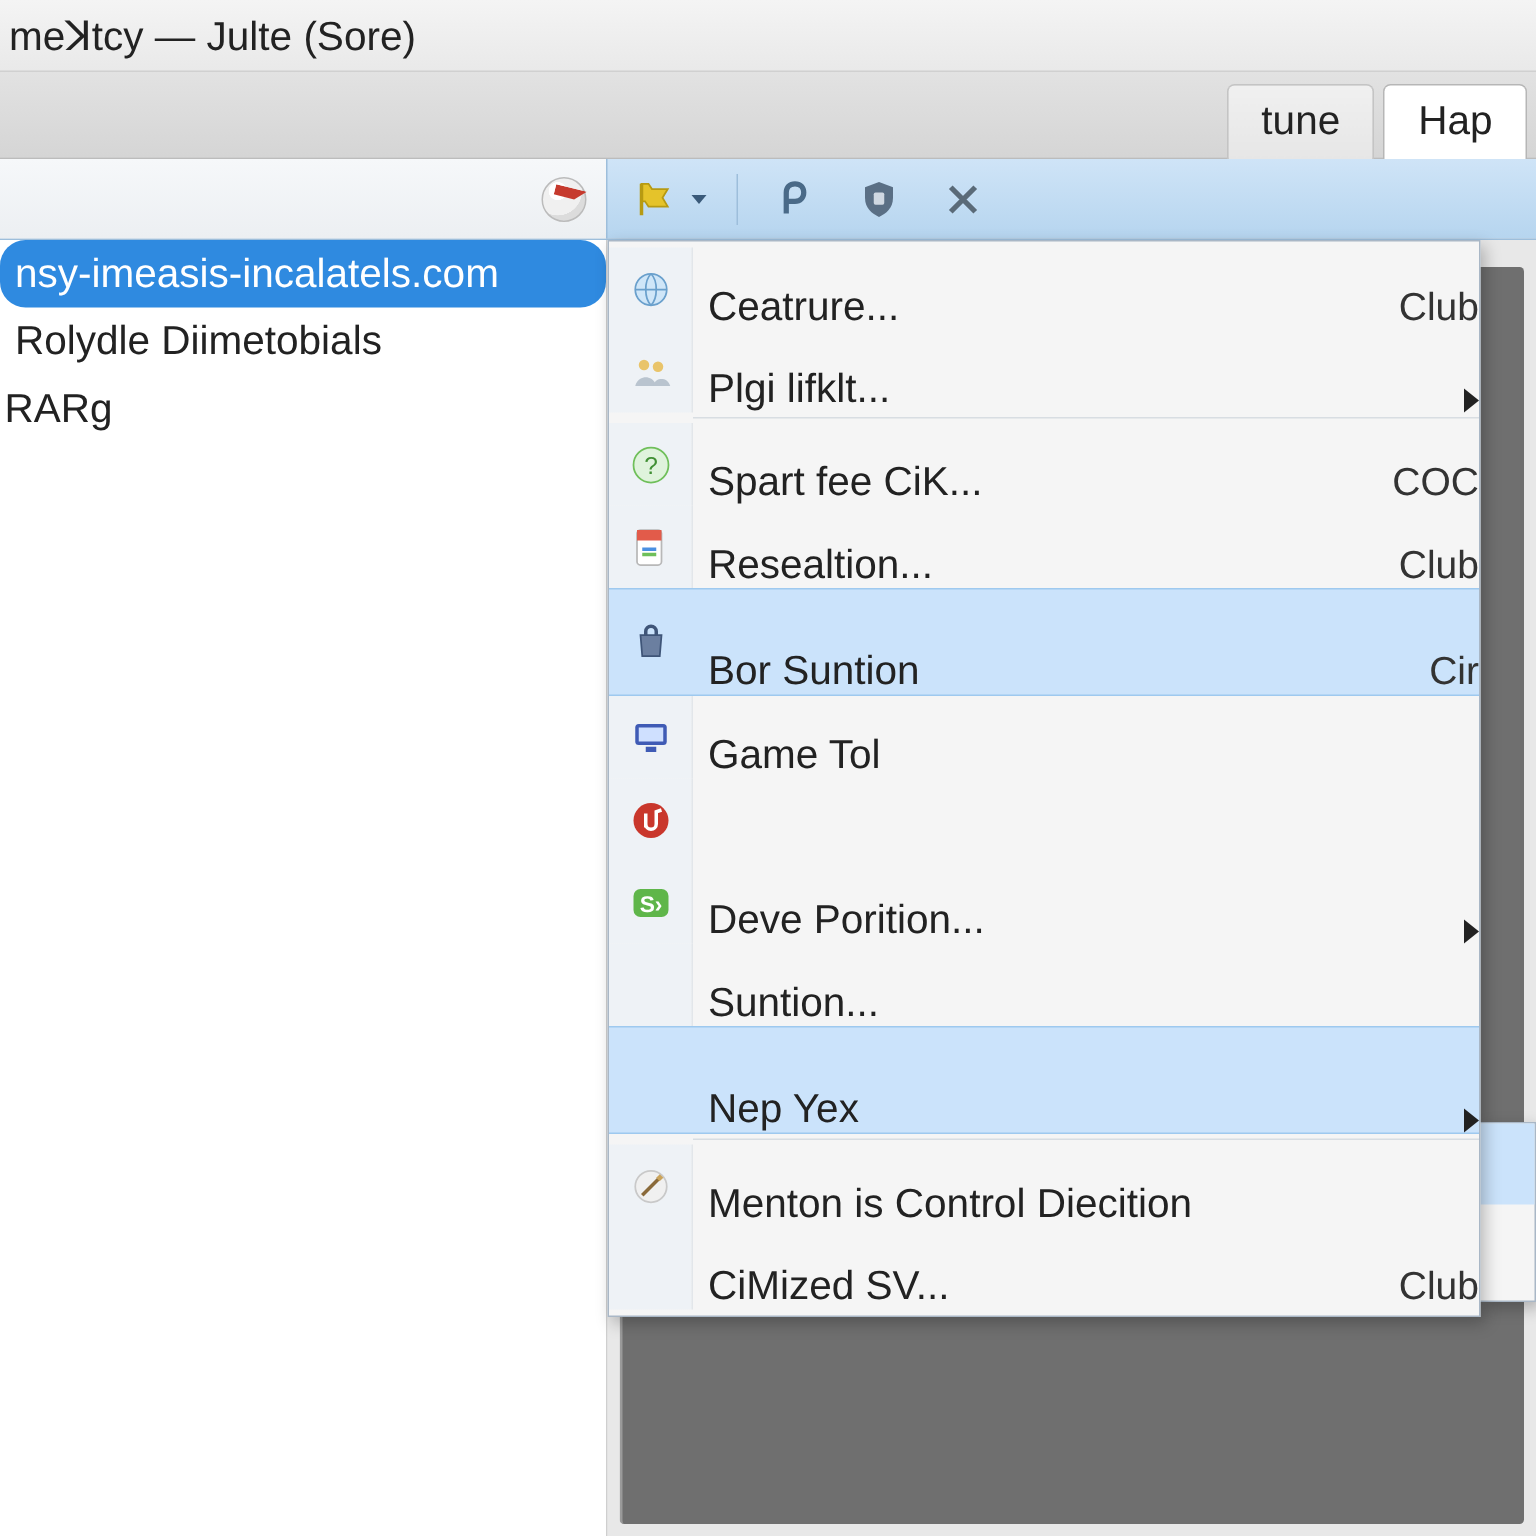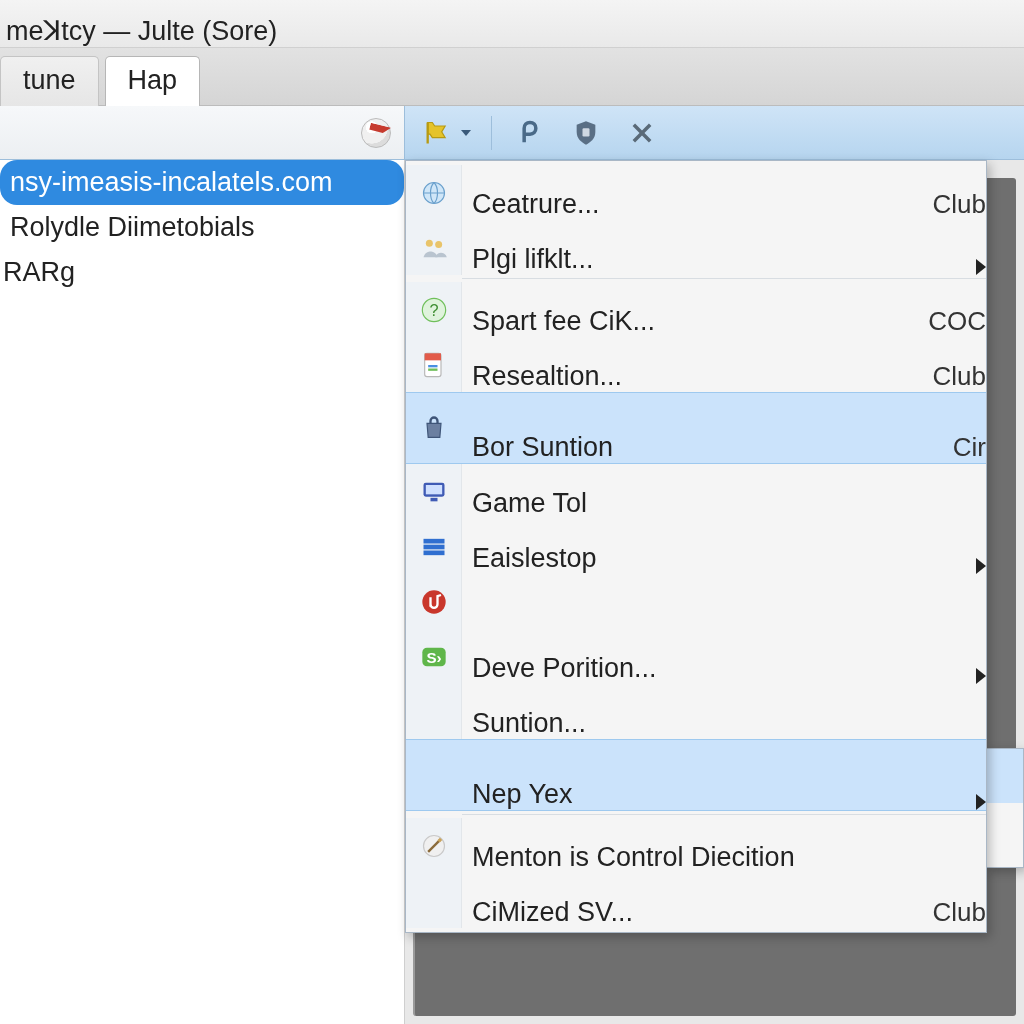--- a/index.html
+++ b/index.html
@@ -11,33 +11,34 @@
     color: #222;
     position: relative;
   }
 
   
   .titlebar {
     height: 48px;
     background: linear-gradient(#f4f4f4, #e9e9e9);
     border-bottom: 1px solid #d0d0d0;
     display: flex;
-    align-items: flex-end;
+    align-items: center;
     padding-left: 6px;
     font-size: 27px;
   }
 
   
   .tabstrip {
     height: 58px;
     background: linear-gradient(#e2e2e2, #d5d5d5);
     border-bottom: 1px solid #bcbcbc;
     display: flex;
     align-items: flex-end;
     padding-left: 0;
+    justify-content: flex-end;
   }
   .tab {
     padding: 8px 22px 10px 22px;
     border: 1px solid #c4c4c4;
     border-bottom: none;
     border-top-left-radius: 5px;
     border-top-right-radius: 5px;
     margin-right: 6px;
     background: linear-gradient(#f0f0f0, #e6e6e6);
     position: relative;
@@ -299,31 +300,20 @@
           <rect x="3" y="4" width="18" height="12" rx="2" fill="#3f5bb5"></rect>
           <rect x="5" y="6" width="14" height="8" fill="#cfe0ff"></rect>
           <rect x="9" y="17" width="6" height="3" fill="#3f5bb5"></rect>
         </svg>
       </div>
     <span class="menu-label">Game Tol</span>
   </div>
   <div class="menu-item">
     <div class="menu-iconcol">
         <svg class="ic" viewBox="0 0 24 24">
-          <rect x="3" y="5" width="18" height="4" fill="#2f6fd0"></rect>
-          <rect x="3" y="10" width="18" height="4" fill="#2f6fd0"></rect>
-          <rect x="3" y="15" width="18" height="4" fill="#2f6fd0"></rect>
-        </svg>
-      </div>
-    <span class="menu-label">Eaislestop</span>
-    <span class="menu-arrow"></span>
-  </div>
-  <div class="menu-item">
-    <div class="menu-iconcol">
-        <svg class="ic" viewBox="0 0 24 24">
           <circle cx="12" cy="12" r="10" fill="#c9372c"></circle>
           <path d="M9 8v8M9 14a3 3 0 106 0V7l3-1" stroke="#fff" stroke-width="2" fill="none"></path>
         </svg>
       </div>
   </div>
   <div class="menu-item">
     <div class="menu-iconcol">
         <svg class="ic" viewBox="0 0 24 24">
           <rect x="2" y="4" width="20" height="16" rx="4" fill="#5fb64a"></rect>
           <text x="12" y="17" text-anchor="middle" font-size="13" font-weight="bold" fill="#fff" font-family="Arial">S›</text>

